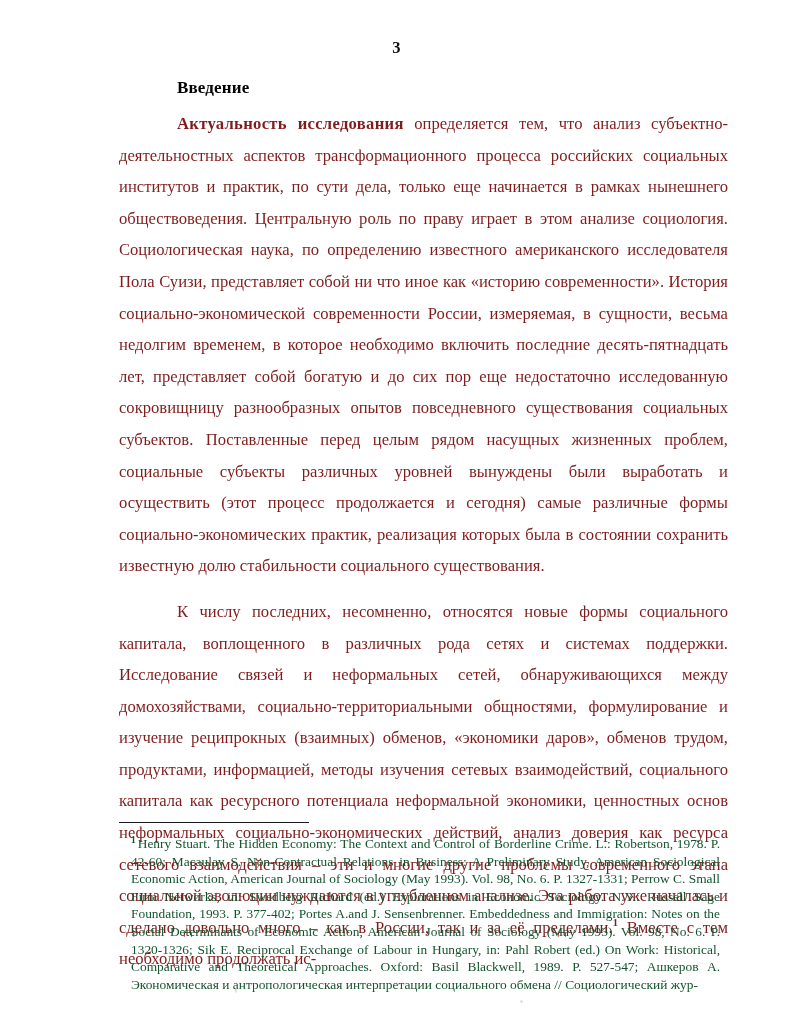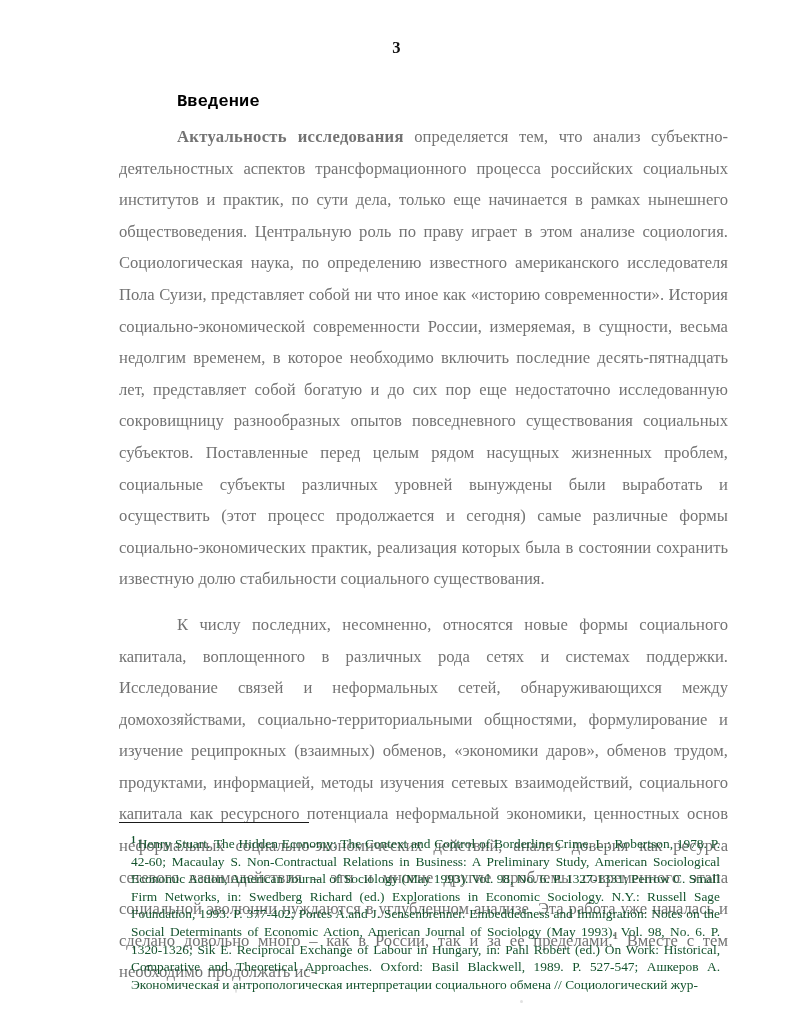--- a/index.html
+++ b/index.html
@@ -39,33 +39,32 @@
     position: absolute;
     left: 119px;
     top: 78px;
     width: 609px;
   }
 
   .section-heading {
     font-size: 17px;
     font-weight: bold;
     text-indent: 58px;
-    margin: 14px 0 10px 0;
+    margin: 0 0 10px 0;
     letter-spacing: 0.15px;
     color: #000000;
-    font-family: Liberation Mono, monospace;
   }
 
   .body-paragraph {
     font-size: 16.6px;
     line-height: 31.6px;
     text-align: justify;
     text-indent: 58px;
     margin: 0;
-    color: #737373;
+    color: #7f1d1d;
     word-spacing: 0.1px;
     -moz-hyphens: none;
     hyphens: none;
   }
 
   .body-paragraph + .body-paragraph {
     margin-top: 14px;
   }
 
   .lead-in {

